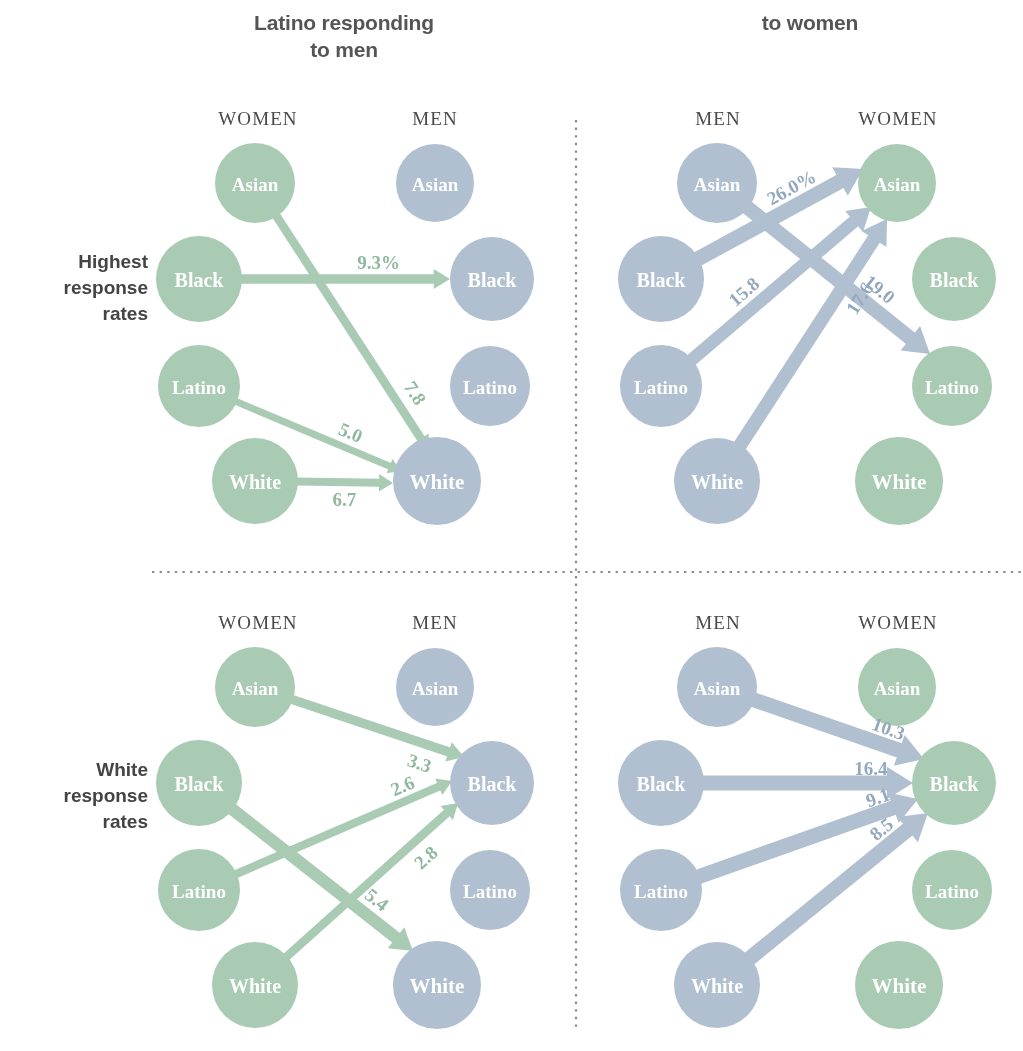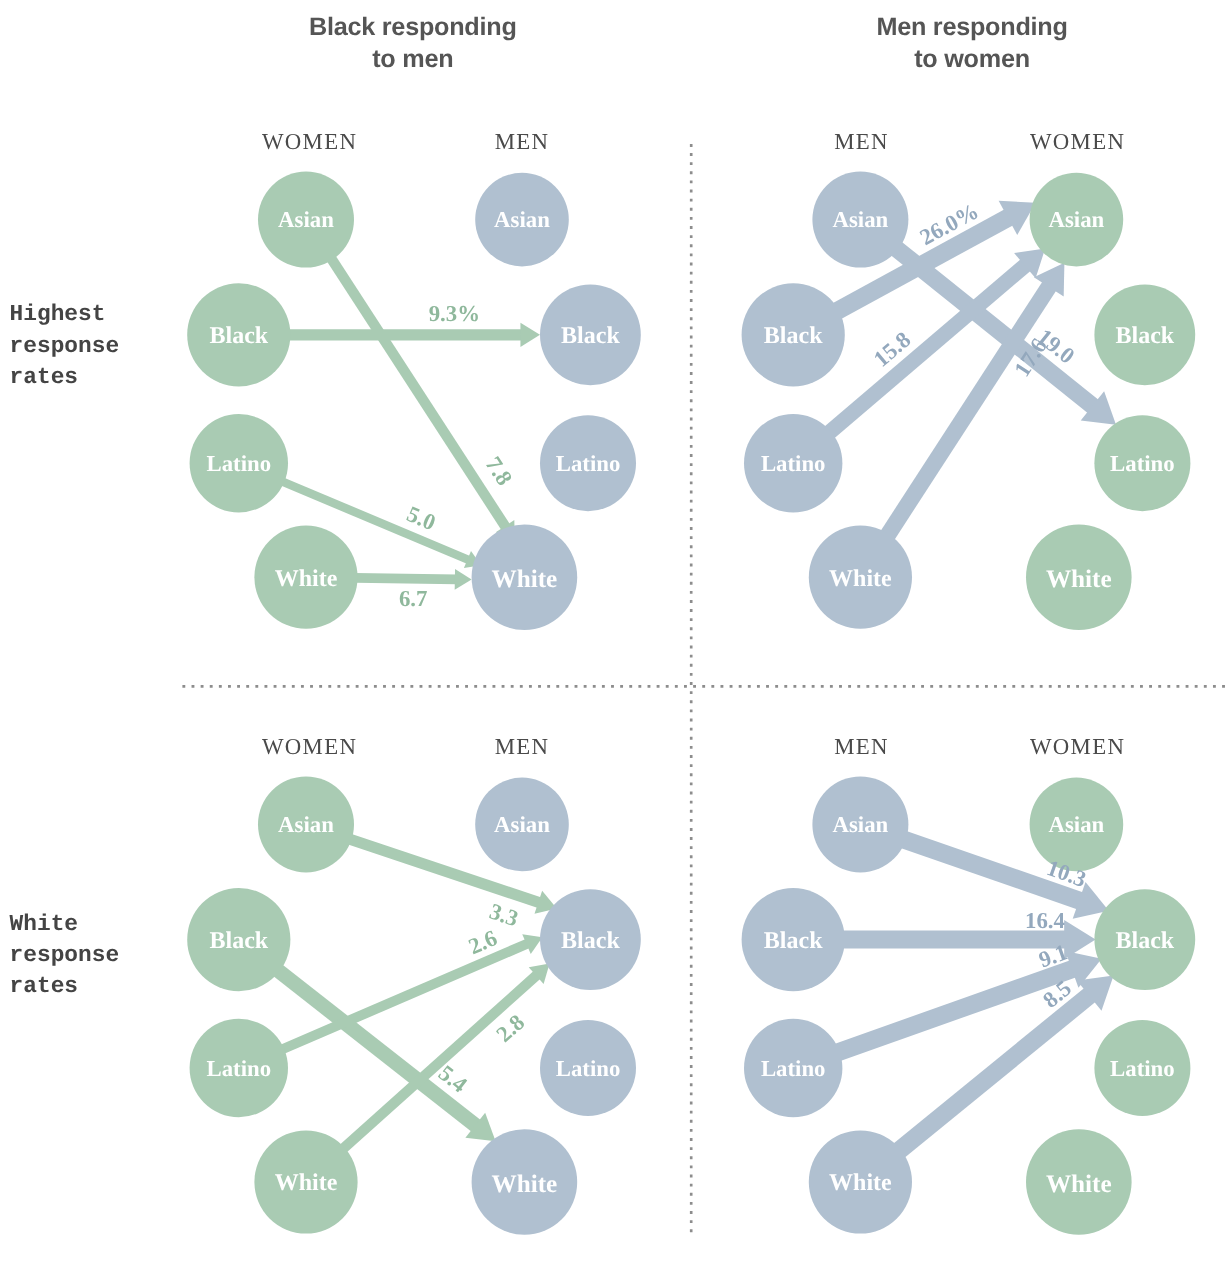--- a/index.html
+++ b/index.html
@@ -17,26 +17,26 @@
     font-family:"Liberation Sans", sans-serif;
     font-weight:bold;
     font-size:21px;
     color:#555555;
     text-align:center;
     line-height:1.28;
     letter-spacing:-0.2px;
   }
   .row-label{
     position:absolute;
-    font-family:Liberation Mono, monospace;
+    font-family:Liberation Sans, sans-serif;
     font-weight:bold;
     font-size:19px;
     color:#444444;
     line-height:1.38;
-    text-align:left;
+    text-align:right;
     width:140px;
   }
   .col-head{
     position:absolute;
     font-family:"Liberation Serif", serif;
     font-size:19px;
     color:#4a4a4a;
     letter-spacing:1.1px;
     transform:translateX(-50%);
     white-space:nowrap;
@@ -54,25 +54,24 @@
     text-anchor:middle;
     dominant-baseline:central;
   }
 </style>
 </head>
 <body>
 
 <div id="root">
 
   <div class="panel-title" style="left:174px;top:10px;width:340px;">
-    <div>Black responding</div>
+    <div>Latino responding</div>
     <div>to men</div>
   </div>
   <div class="panel-title" style="left:640px;top:10px;width:340px;">
-    <div>Men responding</div>
     <div>to women</div>
   </div>
 
   <div class="row-label" style="left:8px;top:249px;">
     <div>Highest</div>
     <div>response</div>
     <div>rates</div>
   </div>
   <div class="row-label" style="left:8px;top:757px;">
     <div>White</div>

